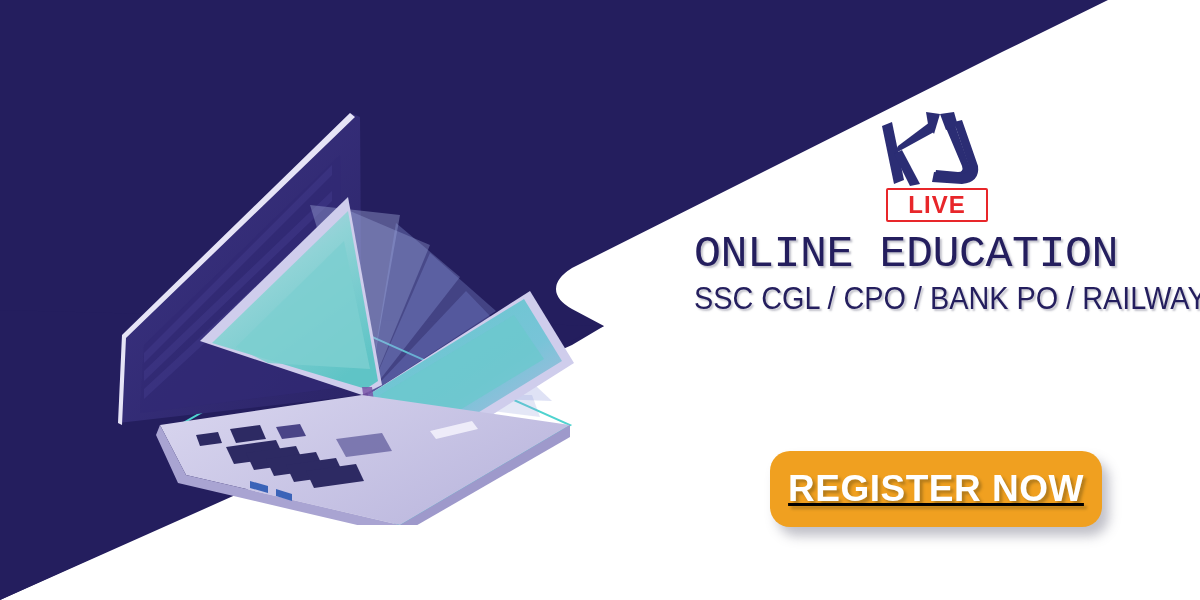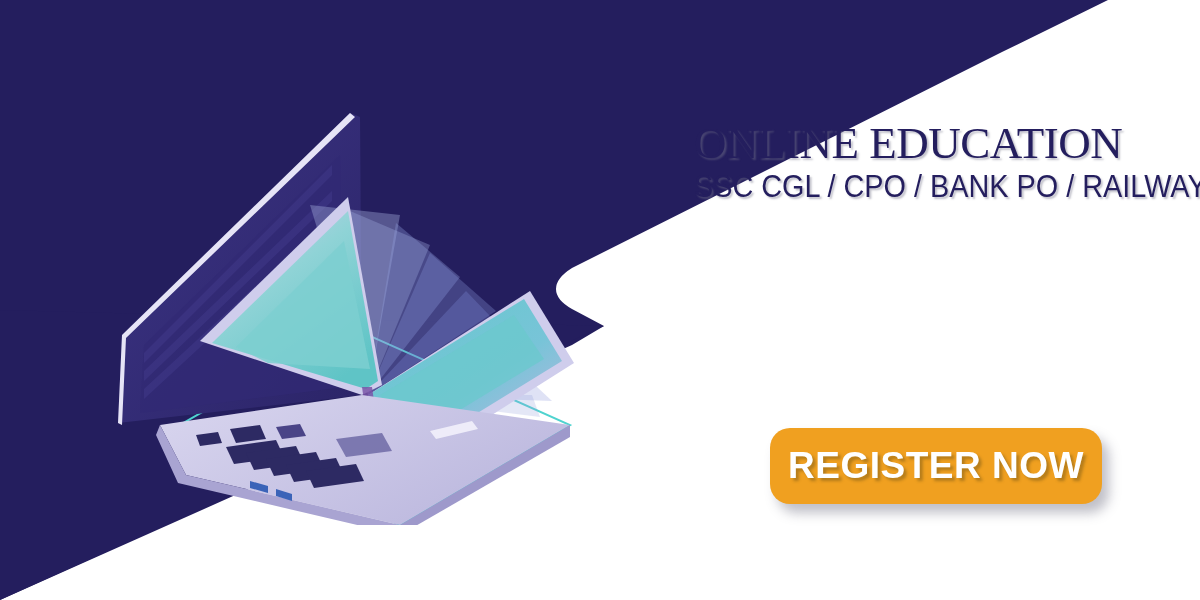--- a/index.html
+++ b/index.html
@@ -54,21 +54,21 @@
 
   .headline{
     margin-top:10px;
     color:#241e5e;
     font-size:45px;
     line-height:1.04;
     font-weight:400;
     letter-spacing:-0.5px;
     white-space:nowrap;
     text-shadow:2px 2px 2px rgba(120,120,140,.45);
-    font-family:Liberation Serif, serif;
+    font-family:Liberation Mono, monospace;
   }
   .subline{
     color:#241e5e;
     font-size:27px;
     font-weight:bold;
     letter-spacing:4.0px;
     line-height:1.15;
     margin-top:3px;
     white-space:nowrap;
     text-shadow:2px 2px 2px rgba(120,120,140,.45);
@@ -80,21 +80,21 @@
     font-weight:400;
     line-height:1.12;
     margin-top:3px;
     white-space:nowrap;
     transform:scaleX(0.93);
     transform-origin:left center;
     text-shadow:2px 2px 2px rgba(120,120,140,.45);
     font-family:"Liberation Sans",sans-serif;
   }
 
-  .cta-wrap{position:absolute;left:770px;top:428px;}
+  .cta-wrap{position:absolute;left:770px;top:451px;text-decoration:underline;}
   .cta-button{
     display:flex;align-items:center;justify-content:center;
     width:332px;height:76px;
     background:#f0a020;
     border:none;border-radius:20px;
     box-shadow:7px 9px 12px rgba(90,90,110,.38);
     cursor:pointer;
     padding:0;
   }
   .cta-button span{
@@ -198,20 +198,43 @@
     <path d="M330,336 L372,326 L378,334 L336,344 Z" fill="#f2f1fb" opacity="0.9"></path>
 
     <g>
       <path d="M150,386 L168,391 L168,398 L150,393 Z" fill="#3a63b8"></path>
       <path d="M176,394 L192,399 L192,406 L176,401 Z" fill="#3a63b8"></path>
     </g>
   </svg>
 
   <div class="content">
 
+    <div class="logo-block">
+      <svg class="logo-mark" viewBox="0 0 122 76">
+        <g fill="#2b2d74">
+
+          <path d="M8,16 L18,12 L30,70 L20,74 Z"></path>
+
+          <path d="M20,44 L28,40 L46,74 L36,76 Z"></path>
+
+          <path d="M20,44 L24,36 L56,12 L60,22 Z"></path>
+
+          <path d="M52,2 L66,4 L60,24 L54,14 Z"></path>
+
+          <path d="M72,18 L80,12 L96,58 Q98,70 86,72 L60,70 L62,60 L84,62 Q90,62 88,56 Z"></path>
+
+          <path d="M80,12 L88,10 L104,56 Q106,72 88,74 L58,72 L60,62 L86,64 Q96,64 94,54 Z"></path>
+
+          <path d="M66,4 L80,2 L84,16 L72,20 Z"></path>
+        </g>
+      </svg>
+      <div class="live-badge">
+        <span>LIVE</span>
+      </div>
+    </div>
 
     <div class="headline">ONLINE EDUCATION</div>
     <div class="courses">SSC CGL / CPO / BANK PO / RAILWAYS</div>
   </div>
 
   <div class="cta-wrap">
     <button class="cta-button">
       <span>REGISTER NOW</span>
     </button>
   </div>

